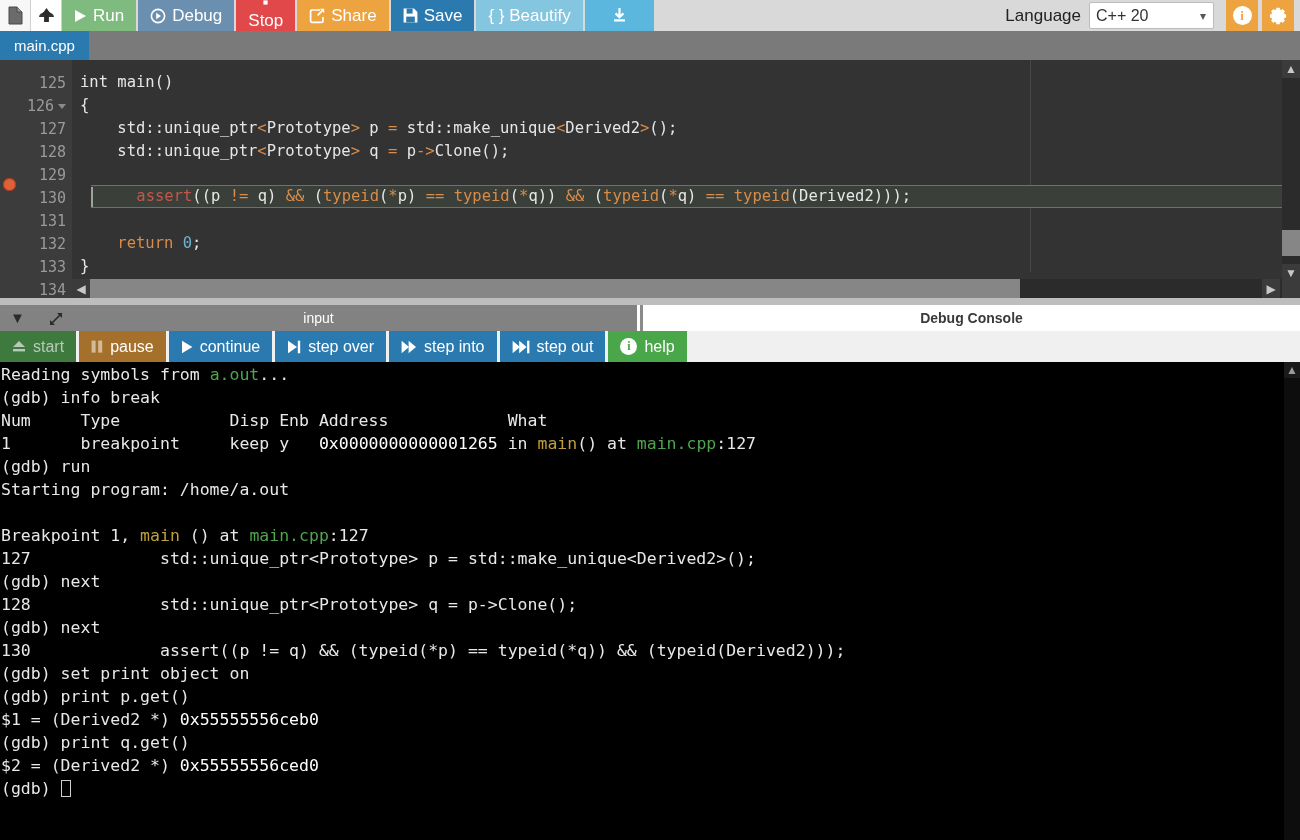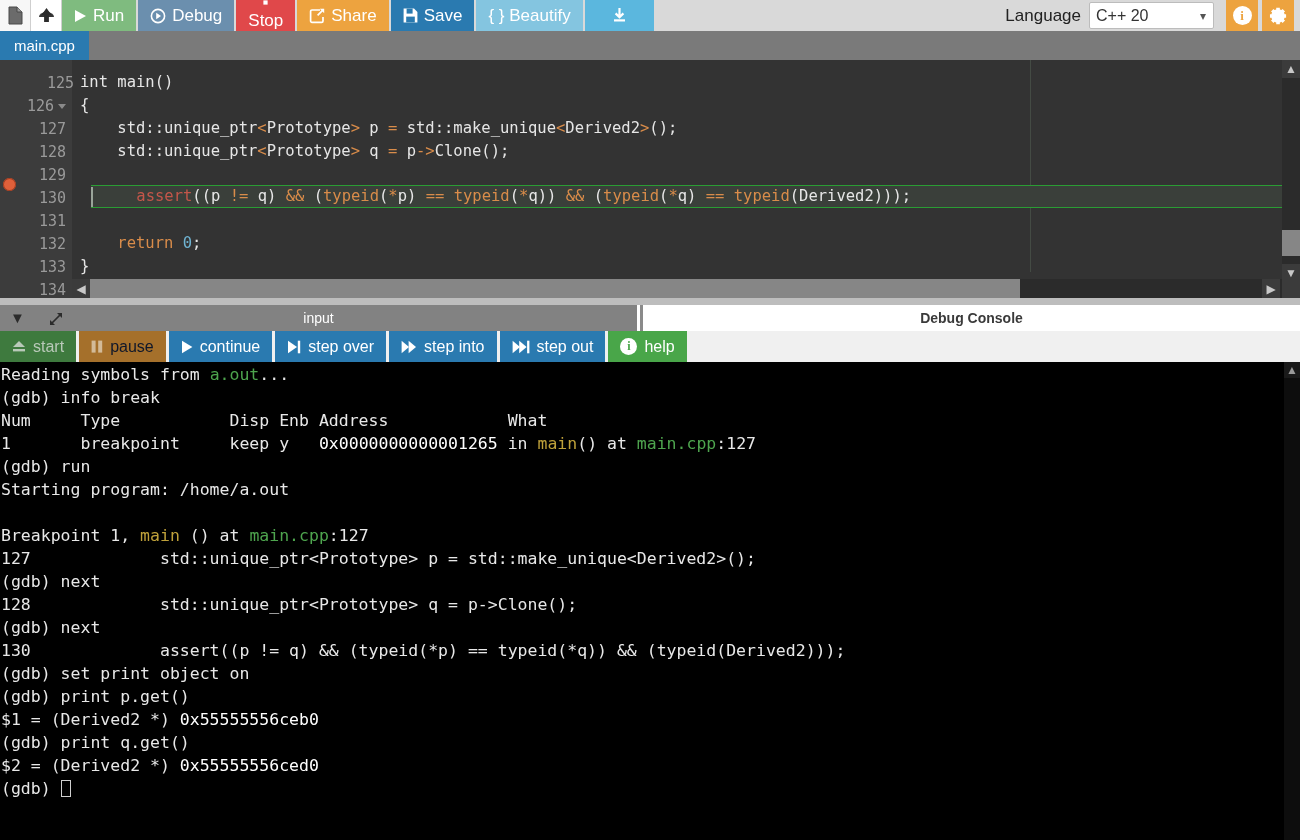--- a/index.html
+++ b/index.html
@@ -177,21 +177,21 @@
   #dbgbar{
     position:absolute; left:0; top:331px; width:1300px; height:31px;
     background:#f0f0f0; display:flex; align-items:center;
   }
   .dbg-btn{
     height:31px; display:flex; align-items:center; gap:7px;
     padding:0 12px; font-size:16px; color:#ffffff; cursor:pointer;
     white-space:nowrap; margin-right:3px;
   }
   .dbg-btn.start  { background:#3e7a3e; color:#b9c9b9; }
-  .dbg-btn.pause  { background:#a5702b; color:#0f172a;justify-content:center; }
+  .dbg-btn.pause  { background:#a5702b; color:#ffffff;justify-content:center; }
   .dbg-btn.blue   { background:#2a7ab0; }
   .dbg-btn.help   { background:#49a649; }
   .dbg-icon{ display:inline-flex; align-items:center; }
 
   
   #console{
     position:absolute; left:0; top:362px; width:1300px; height:478px;
     background:#000; overflow:hidden;
   }
   #console-text{
@@ -307,21 +307,21 @@
 </div>
 
 <div id="tabbar">
   <div id="tab-main">
     <span>main.cpp</span>
   </div>
 </div>
 
 <div id="editor">
   <div id="gutter">
-    <div class="ln-row" style="top:11px;margin-left:8px;">125</div>
+    <div class="ln-row" style="top:11px;">125</div>
     <div class="ln-row" style="top:34px;">
       <span>126</span>
       <span class="fold" style="position:relative;right:auto;top:1px;margin-left:4px;"></span>
     </div>
     <div class="ln-row" style="top:57px;">
       <span class="bp-dot" style="top:61px;"></span>
       <span>127</span>
     </div>
     <div class="ln-row" style="top:80px;">128</div>
     <div class="ln-row" style="top:103px;">129</div>

